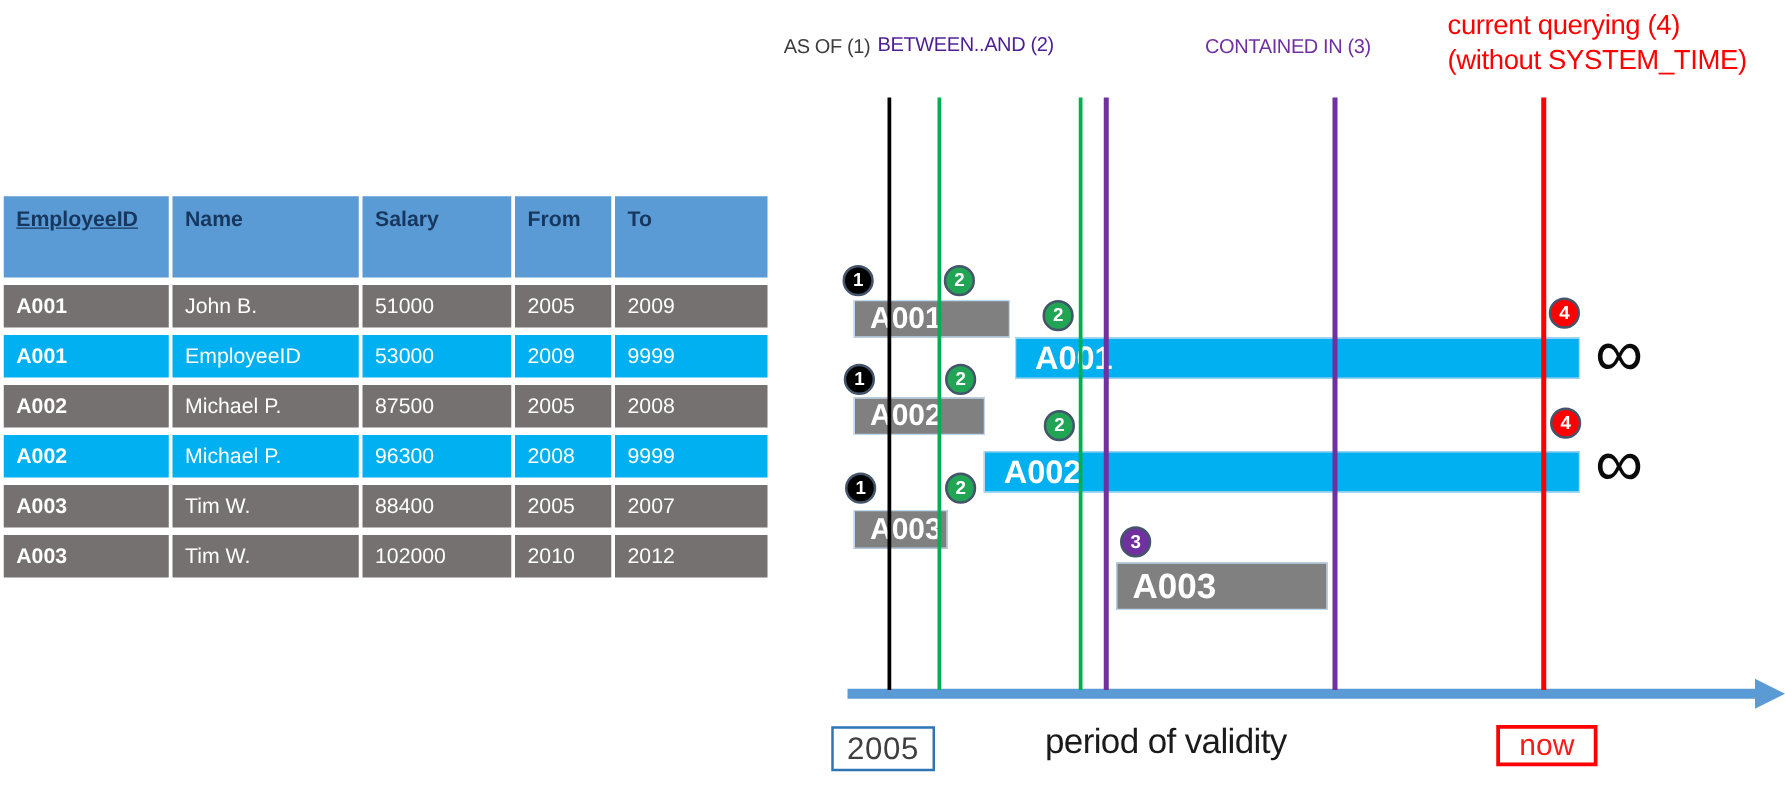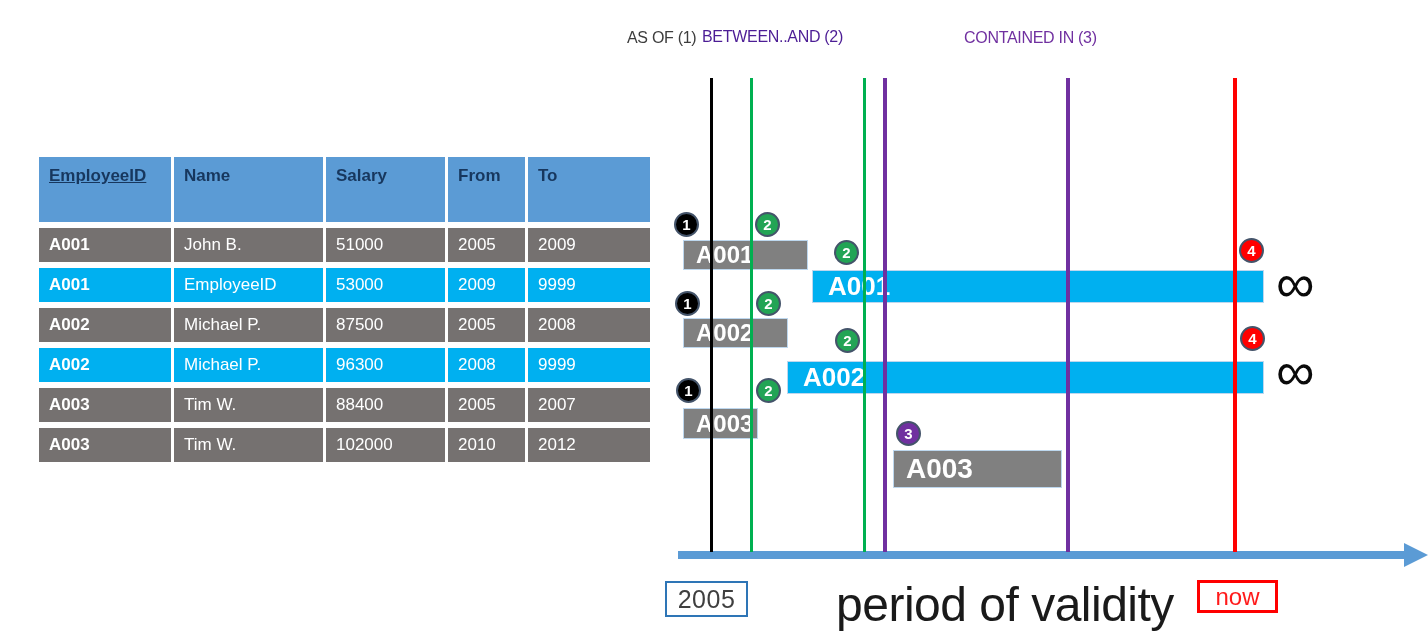--- a/index.html
+++ b/index.html
@@ -2,21 +2,21 @@
 <html><head>
 <meta charset="utf-8">
 <style>
   html,body{margin:0;padding:0;background:#fff;}
   .canvas{position:relative;width:1428px;height:637px;background:#ffffff;
           font-family:"Liberation Sans",sans-serif;overflow:hidden;}
 
   
   .emp-table{position:absolute;left:3px;top:157px;display:grid;
              grid-template-columns:132px 149px 119px 77px 122px;
-             column-gap:3px;row-gap:6px;margin-left:36px;}
+             column-gap:3px;row-gap:6px;}
   .th{height:65px;background:#5B9BD5;color:#17375E;font-weight:bold;
       font-size:17px;padding:9px 0 0 10px;box-sizing:border-box;}
   .th.u{text-decoration:underline;}
   .td{height:34px;line-height:34px;color:#ffffff;font-size:17px;
       padding-left:10px;box-sizing:border-box;white-space:nowrap;overflow:hidden;}
   .row-gray{background:#757170;}
   .row-cyan{background:#00B0F0;}
   .td.key{font-weight:bold;}
 
   
@@ -62,21 +62,21 @@
   .axis-line{position:absolute;left:678px;top:551px;width:726px;height:8px;
              background:#5B9BD5;z-index:0;}
   .axis-head{position:absolute;left:1404px;top:543px;width:0;height:0;z-index:0;
              border-left:24px solid #5B9BD5;border-top:12px solid transparent;
              border-bottom:12px solid transparent;}
 
   .box-2005{position:absolute;left:665px;top:581px;width:83px;height:36px;
             border:2px solid #2E75B6;box-sizing:border-box;display:flex;
             align-items:center;justify-content:center;font-size:25px;color:#3f3f3f;
             letter-spacing:0.5px;}
-  .axis-title{position:absolute;left:836px;top:577px;font-size:48px;color:#1a1a1a;
+  .axis-title{position:absolute;left:836px;top:577px;font-size:28px;color:#1a1a1a;
               letter-spacing:-0.5px;}
   .box-now{position:absolute;left:1197px;top:580px;width:81px;height:33px;
            border:3px solid #FF0000;box-sizing:border-box;display:flex;
            align-items:center;justify-content:center;font-size:24px;color:#FF1a1a;}
 </style>
 </head>
 <body>
 
 <div class="canvas">
 
@@ -120,20 +120,24 @@
     <div class="td key row-gray">A003</div>
     <div class="td row-gray">Tim W.</div>
     <div class="td row-gray">102000</div>
     <div class="td row-gray">2010</div>
     <div class="td row-gray">2012</div>
   </div>
 
   <div class="lg lg-asof">AS OF (1)</div>
   <div class="lg lg-between">BETWEEN..AND (2)</div>
   <div class="lg lg-contained">CONTAINED IN (3)</div>
+  <div class="lg lg-current">
+    <div>current querying (4)</div>
+    <div>(without SYSTEM_TIME)</div>
+  </div>
 
   <div>
 
     <div class="vline vl-black"></div>
     <div class="vline vl-green1"></div>
     <div class="vline vl-green2"></div>
     <div class="vline vl-purple1"></div>
     <div class="vline vl-purple2"></div>
     <div class="vline vl-red"></div>
 

